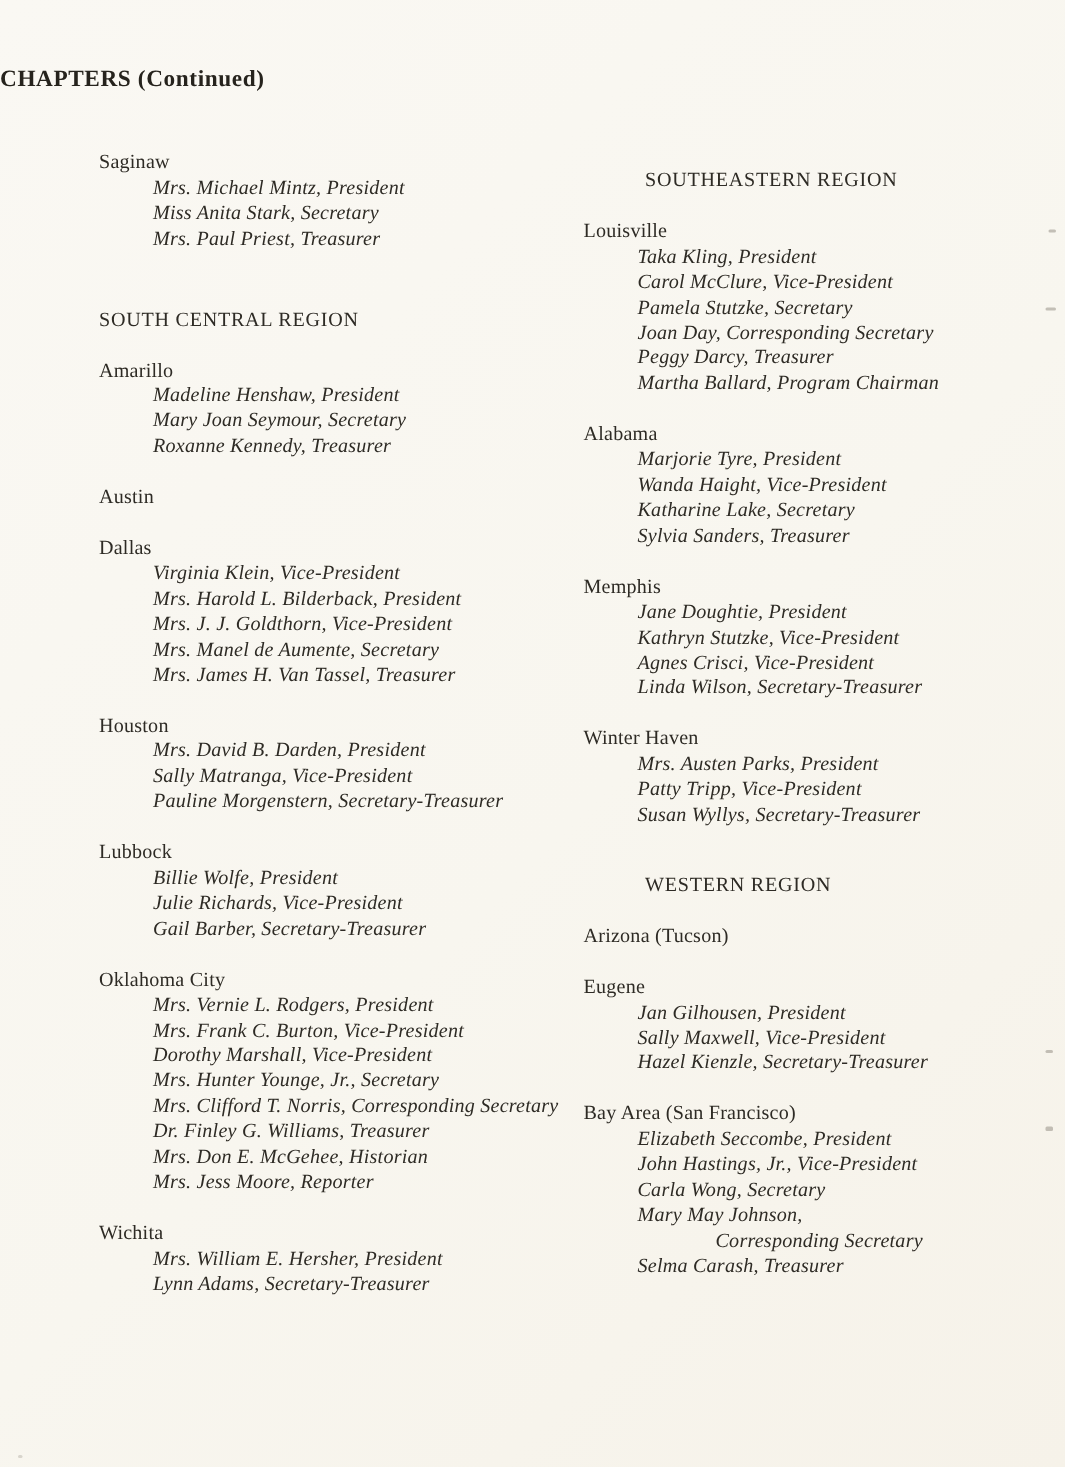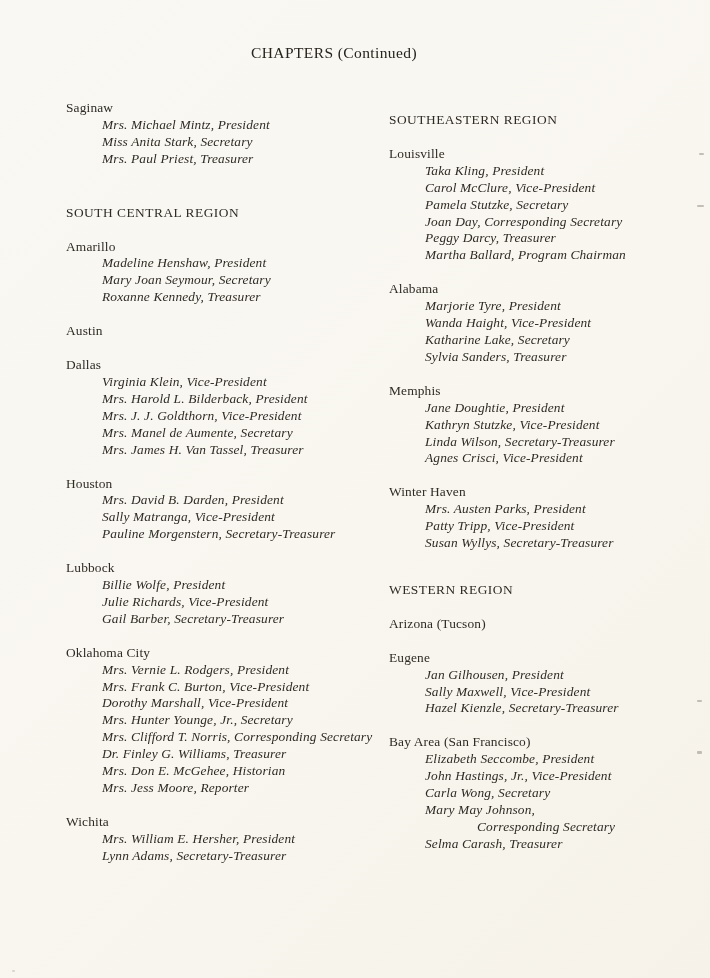--- a/index.html
+++ b/index.html
@@ -6,32 +6,32 @@
   .page{
     position:relative;
     width:710px;height:978px;
     background:linear-gradient(135deg,#faf8f3 0%,#f8f6ef 55%,#f6f2e9 100%);
     font-family:"Liberation Serif","DejaVu Serif",serif;
     color:#2e2b25;
     overflow:hidden;
   }
   .title{
     position:absolute;top:44px;left:0;width:668px;
-    margin:0;text-align:center;
-    font-size:15.5px;font-weight:400;letter-spacing:0.4px;
+    margin:0;
+    font-size:15.5px;font-weight:700;letter-spacing:0.4px;
     color:#26231d;
   }
   .col{position:absolute;font-size:13.4px;letter-spacing:0.15px;}
   #left-col{left:66px;top:100px;width:332px;}
   #right-col{left:389px;top:112px;width:320px;}
   .line{line-height:16.9px;white-space:nowrap;}
   .block{margin-top:17px;}
   .block:first-child{margin-top:0;}
   .block.region{margin-top:37px;margin-bottom:3px;}
-  #right-col .block.region{margin-top:30px;}
+  #right-col .block.region{margin-top:30px;margin-left:41px;}
   #right-col .block.region:first-child{margin-top:0;}
   .region-name{letter-spacing:0.5px;}
   .officer{padding-left:36px;font-style:italic;}
   .officer.cont{padding-left:88px;}
   .speck{position:absolute;background:#8d887d;border-radius:1px;opacity:0.5;}
 </style>
 </head>
 <body>
 
 <div class="page">
@@ -110,22 +110,22 @@
         <div class="line chapter-name">Alabama</div>
         <div class="line officer">Marjorie Tyre, President</div>
         <div class="line officer">Wanda Haight, Vice-President</div>
         <div class="line officer">Katharine Lake, Secretary</div>
         <div class="line officer">Sylvia Sanders, Treasurer</div>
       </div>
       <div class="block chapter">
         <div class="line chapter-name">Memphis</div>
         <div class="line officer">Jane Doughtie, President</div>
         <div class="line officer">Kathryn Stutzke, Vice-President</div>
+        <div class="line officer">Agnes Crisci, Vice-President</div>
         <div class="line officer">Linda Wilson, Secretary-Treasurer</div>
-        <div class="line officer">Agnes Crisci, Vice-President</div>
       </div>
       <div class="block chapter">
         <div class="line chapter-name">Winter Haven</div>
         <div class="line officer">Mrs. Austen Parks, President</div>
         <div class="line officer">Patty Tripp, Vice-President</div>
         <div class="line officer">Susan Wyllys, Secretary-Treasurer</div>
       </div>
       <div class="block region">
         <div class="line region-name">WESTERN REGION</div>
       </div>

